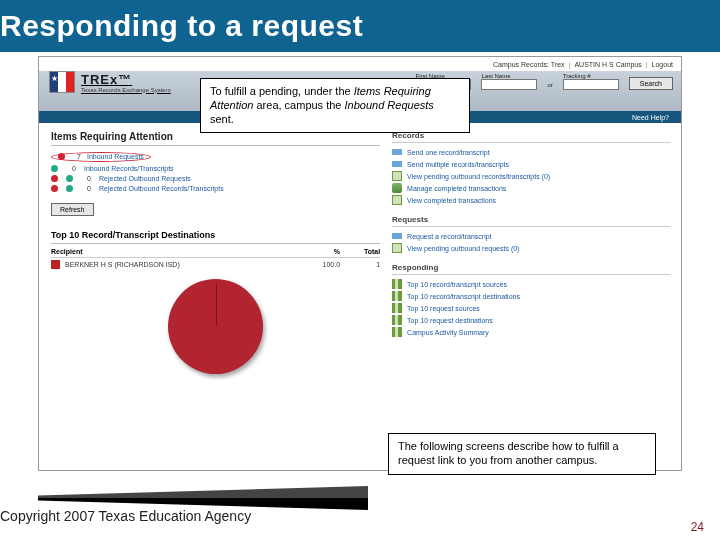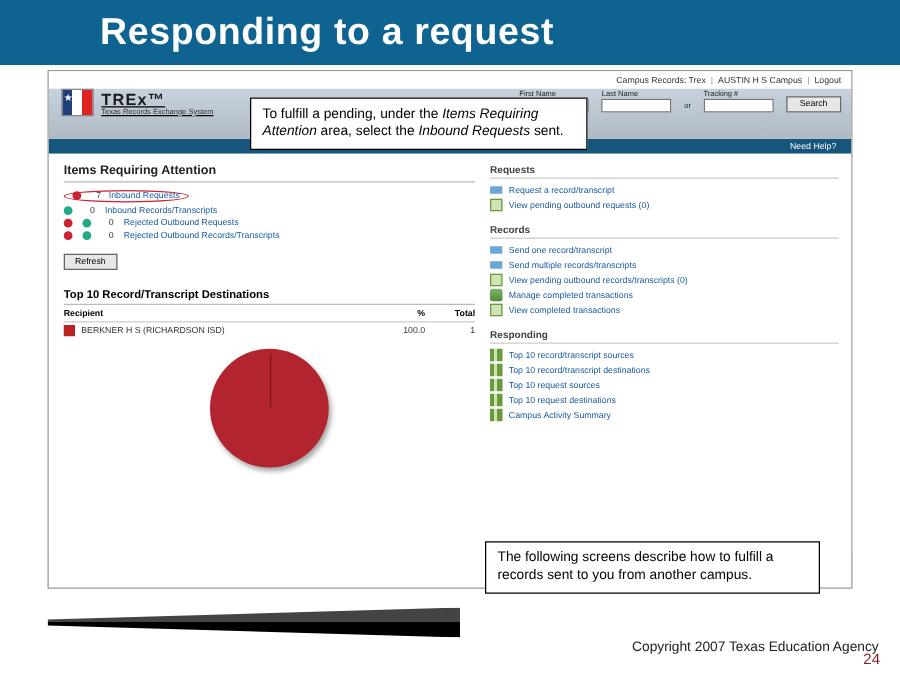--- a/index.html
+++ b/index.html
@@ -1,19 +1,19 @@
 <!DOCTYPE html>
 <html><head>
 <meta charset="utf-8">
 <style>
   * { box-sizing: border-box; margin: 0; padding: 0; }
   body { width: 720px; height: 540px; font-family: Arial, sans-serif; background: #fff; overflow: hidden; position: relative; }
 
   .title-bar { background: #0f6390; height: 52px; display: flex; align-items: center; }
-  .title-text { color: #fff; font-size: 30px; font-weight: bold; margin-left: 80px; letter-spacing: 0.5px; }
+  .title-text { color: #fff; font-size: 30px; font-weight: bold; letter-spacing: 0.5px; }
 
   .app-frame { margin: 4px 38px 0 38px; border: 1px solid #999; background: #fff; height: 415px; position: relative; overflow: hidden; }
 
   .context-bar { height: 14px; background: #fff; font-size: 7px; color: #333; display: flex; justify-content: flex-end; align-items: center; padding-right: 8px; gap: 4px; }
   .context-bar span.sep { color: #999; }
 
   .header-band { height: 40px; background: linear-gradient(#c8d2dc, #aeb9c5); display: flex; align-items: flex-start; position: relative; text-decoration: underline; }
   .logo-box { display: flex; align-items: center; gap: 6px; margin-left: 10px; }
   .tx-flag { width: 26px; height: 22px; background: linear-gradient(to right, #1f3f7a 33%, #fff 33% 66%, #d22 66%); border: 1px solid #888; position: relative; }
   .tx-flag::after { content: '★'; position: absolute; left: 1px; top: 2px; color: #fff; font-size: 8px; }
@@ -69,21 +69,21 @@
   .ico.cyl { background: linear-gradient(#7fb56a,#4d8a3a); border-radius: 2px; }
   .ico.bar { background: linear-gradient(to right,#6a9a3b 30%,#cfe3b7 30% 60%,#6a9a3b 60%); }
 
   .callout { position: absolute; background: #fff; border: 1px solid #000; padding: 6px 9px; font-size: 11px; line-height: 1.25; color: #000; z-index: 5; }
   .callout.top { left: 200px; top: 78px; width: 270px; }
   .callout.bot { left: 388px; top: 433px; width: 268px; }
   .callout em { font-style: italic; }
 
   .wedge { position: absolute; left: 38px; bottom: 30px; width: 330px; height: 24px; background: linear-gradient(#444 0 50%, #000 50% 100%); clip-path: polygon(0 40%, 100% 0, 100% 100%, 0 60%); }
 
-  .copyright { position: absolute; left: 0; right: 17px; bottom: 16px; text-align: right; font-size: 11px; color: #222; }
+  .copyright { position: absolute; left: 0; right: 17px; bottom: 16px; text-align: left; font-size: 14px; color: #222; }
   .pagenum { position: absolute; right: 16px; bottom: 6px; font-size: 12px; color: #7f1d1d; }
 </style>
 </head>
 <body>
 
 <div class="title-bar">
   <div class="title-text">Responding to a request</div>
 </div>
 
 <div class="app-frame">
@@ -170,54 +170,54 @@
         <div class="c3">1</div>
       </div>
 
       <div class="pie-wrap">
         <div class="pie"></div>
       </div>
     </div>
 
     <div class="col-right">
       <div class="side-section">
+        <div class="side-title">Records</div>
+        <div class="side-item">
+            <span class="ico mail"></span>
+            <span>Send one record/transcript</span>
+          </div>
+        <div class="side-item">
+            <span class="ico mail"></span>
+            <span>Send multiple records/transcripts</span>
+          </div>
+        <div class="side-item">
+            <span class="ico doc"></span>
+            <span>View pending outbound records/transcripts (0)</span>
+          </div>
+        <div class="side-item">
+            <span class="ico cyl"></span>
+            <span>Manage completed transactions</span>
+          </div>
+        <div class="side-item">
+            <span class="ico doc"></span>
+            <span>View completed transactions</span>
+          </div>
+      </div>
+      <div class="side-section">
         <div class="side-title">Requests</div>
         <div class="side-item">
             <span class="ico mail"></span>
             <span>Request a record/transcript</span>
           </div>
         <div class="side-item">
             <span class="ico doc"></span>
             <span>View pending outbound requests (0)</span>
           </div>
       </div>
       <div class="side-section">
-        <div class="side-title">Records</div>
-        <div class="side-item">
-            <span class="ico mail"></span>
-            <span>Send one record/transcript</span>
-          </div>
-        <div class="side-item">
-            <span class="ico mail"></span>
-            <span>Send multiple records/transcripts</span>
-          </div>
-        <div class="side-item">
-            <span class="ico doc"></span>
-            <span>View pending outbound records/transcripts (0)</span>
-          </div>
-        <div class="side-item">
-            <span class="ico cyl"></span>
-            <span>Manage completed transactions</span>
-          </div>
-        <div class="side-item">
-            <span class="ico doc"></span>
-            <span>View completed transactions</span>
-          </div>
-      </div>
-      <div class="side-section">
         <div class="side-title">Responding</div>
         <div class="side-item">
             <span class="ico bar"></span>
             <span>Top 10 record/transcript sources</span>
           </div>
         <div class="side-item">
             <span class="ico bar"></span>
             <span>Top 10 record/transcript destinations</span>
           </div>
         <div class="side-item">
@@ -231,22 +231,22 @@
         <div class="side-item">
             <span class="ico bar"></span>
             <span>Campus Activity Summary</span>
           </div>
       </div>
     </div>
   </div>
 </div>
 
 <div class="callout top">
-  <span>To fulfill a pending, under the </span><em>Items Requiring Attention</em><span> area, select the </span><em>Inbound Requests</em><span> sent.</span>
+  <span>To fulfill a pending, under the </span><em>Items Requiring Attention</em><span> area, campus the </span><em>Inbound Requests</em><span> sent.</span>
 </div>
 
 <div class="callout bot">
-  <span>The following screens describe how to fulfill a records sent to you from another campus.</span>
+  <span>The following screens describe how to fulfill a request link to you from another campus.</span>
 </div>
 
 <div class="wedge"></div>
 <div class="copyright">Copyright 2007 Texas Education Agency</div>
 <div class="pagenum">24</div>
 
 </body></html>

